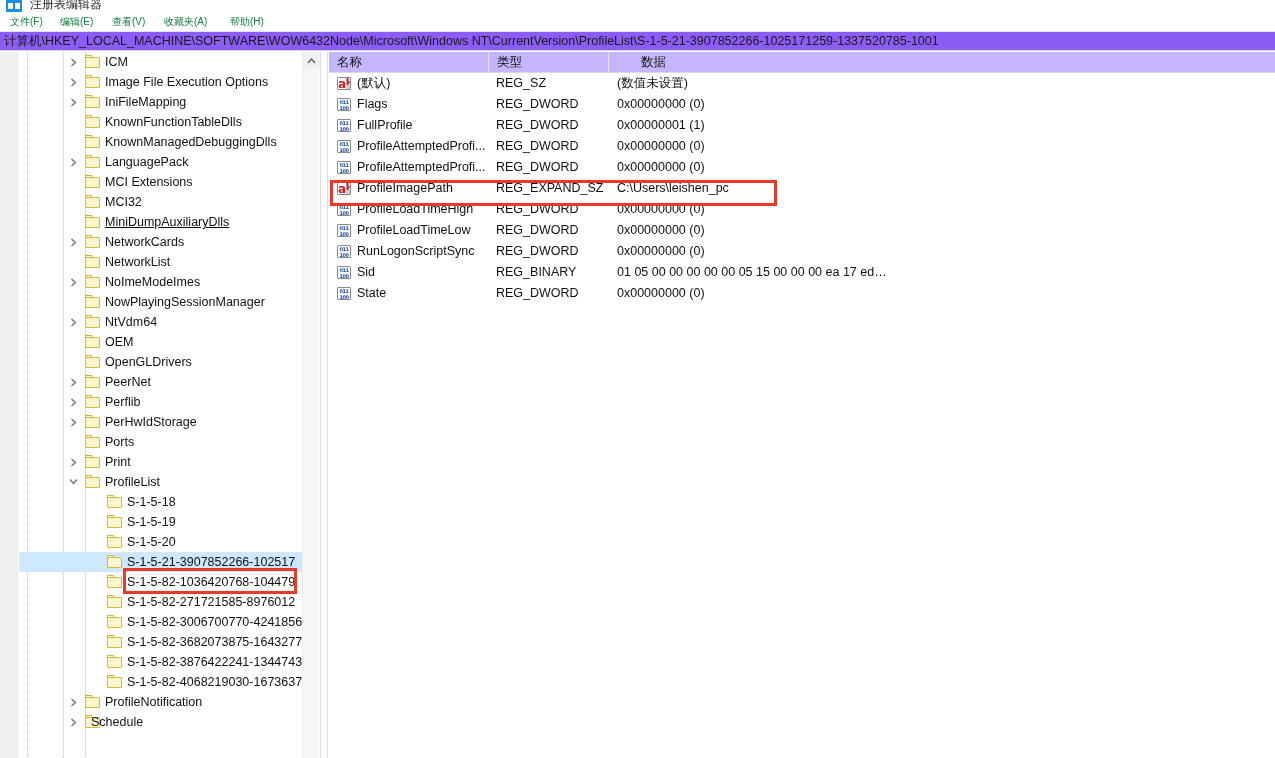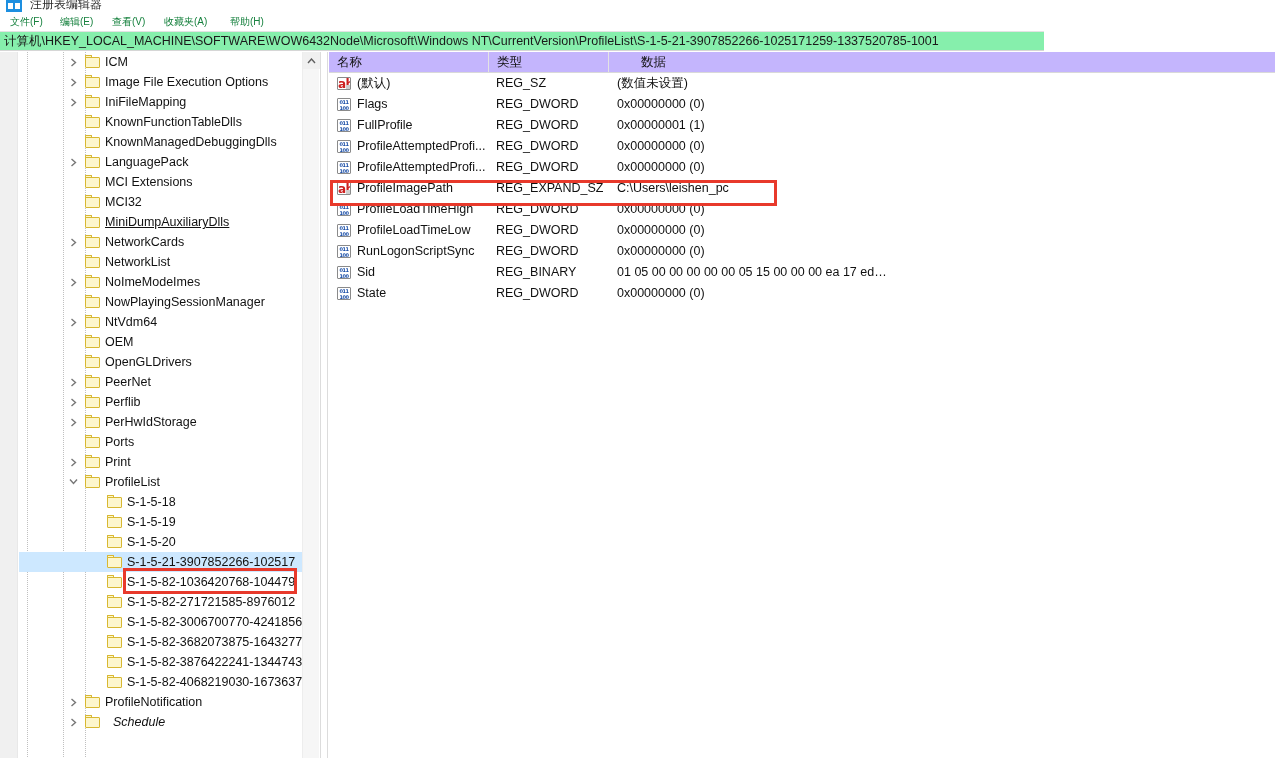--- a/index.html
+++ b/index.html
@@ -40,22 +40,22 @@
     background: #ffffff;
   }
   .menu-item {
     position: absolute; top: 0; height: 18px; line-height: 18px;
     font-size: 10px; color: #15803d; white-space: nowrap;
     padding: 0 2px; cursor: default;
   }
 
   
   .addressbar {
-    position: absolute; left: 0; top: 31px; width: 1044px; height: 20px;
-    background: #86efac; border-top: 1px solid #e3e3e3;
+    position: absolute; left: 0; top: 31px; width: 1275px; height: 20px;
+    background: #8b5cf6; border-top: 1px solid #e3e3e3;
     border-bottom: 1px solid #d6d6d6;
   }
   .address-text {
     position: absolute; left: 4px; top: 0; height: 19px; line-height: 19px;
     font-size: 12.5px; color: #1a1a1a; white-space: nowrap;
   }
 
   
   .content {
     position: absolute; left: 0; top: 52px; width: 1275px; height: 706px;
@@ -509,21 +509,21 @@
           <div class="tree-row">
             <div class="twisty" style="left: 46px;">
               <svg width="7" height="9" viewBox="0 0 7 9">
                 <path d="M1.5 1 L5.5 4.5 L1.5 8" stroke="#777" stroke-width="1.4" fill="none"></path>
               </svg>
             </div>
             <div class="folder" style="left: 66px;">
               <div class="folder-tab"></div>
               <div class="folder-shape"></div>
             </div>
-            <div class="label" style="left: 94px; font-style: italic;">Schedule</div>
+            <div class="label" style="left: 72px;">Schedule</div>
           </div>
         </div>
     </div>
 
     <div class="tree-scroll">
       <div class="arrow-up">
         <svg width="9" height="6" viewBox="0 0 9 6">
           <path d="M1 5 L4.5 1 L8 5" stroke="#606060" stroke-width="1.4" fill="none"></path>
         </svg>
       </div>

